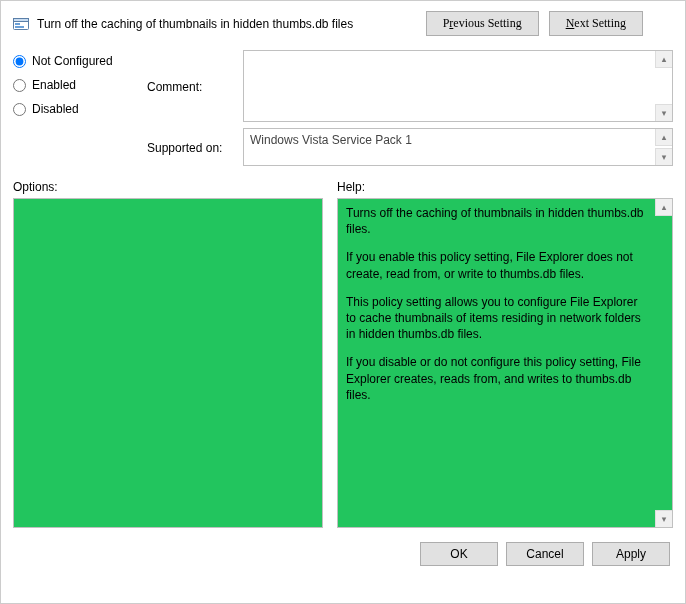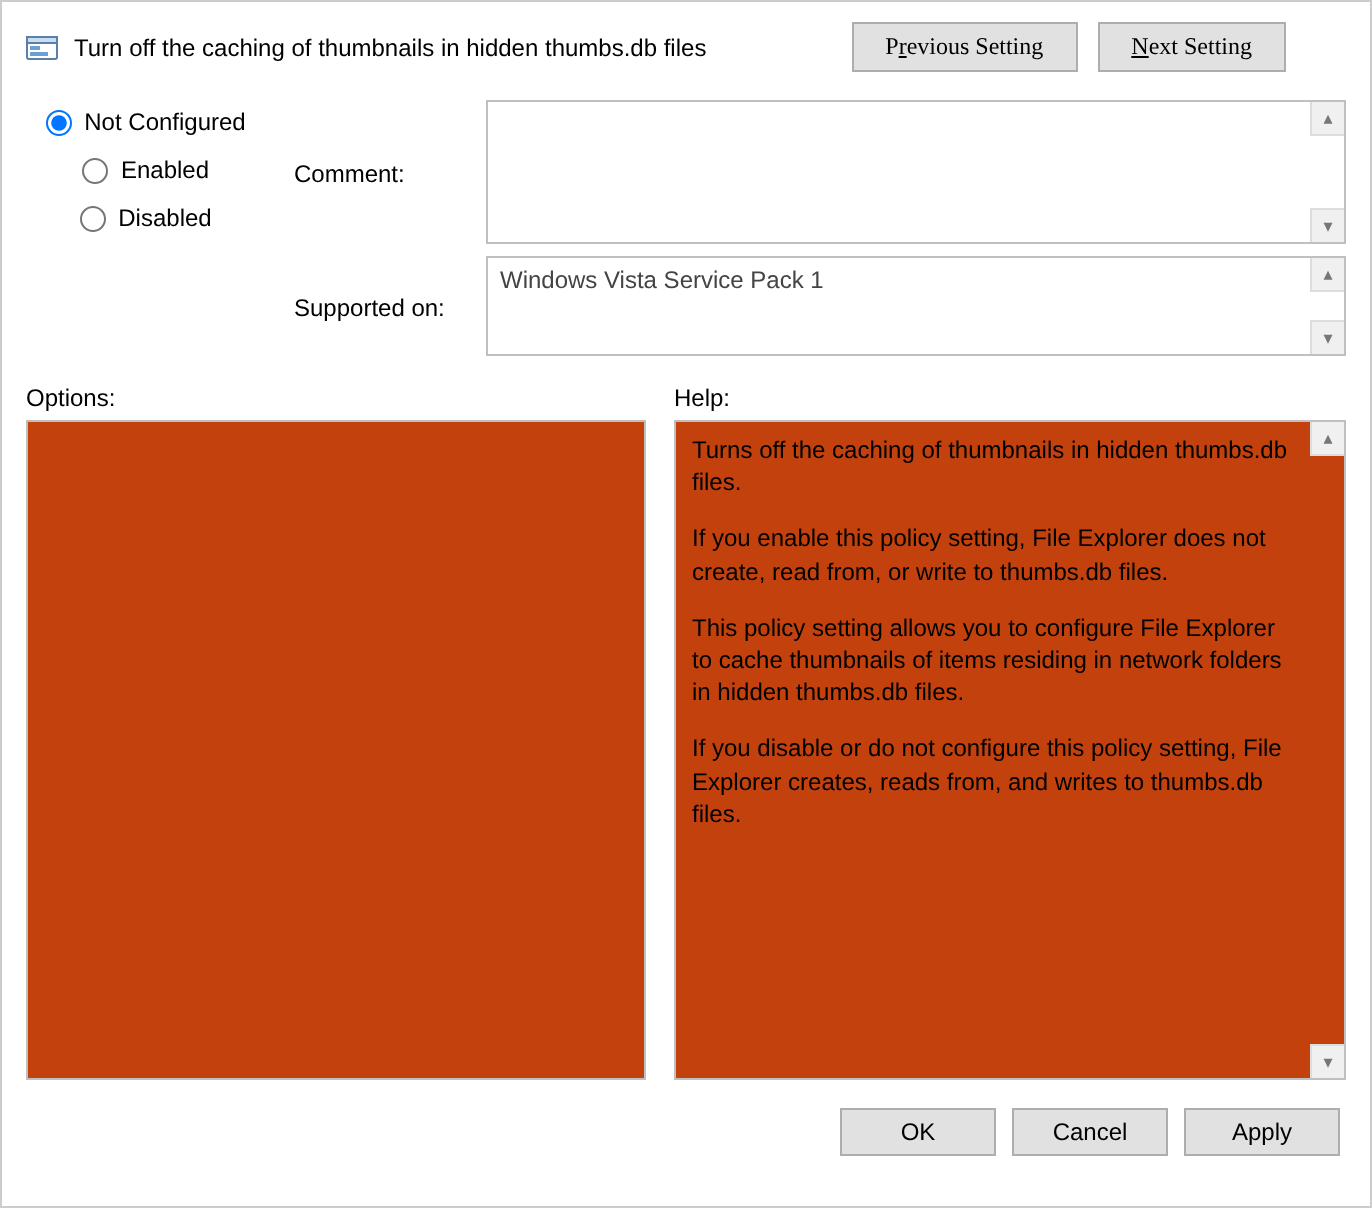--- a/index.html
+++ b/index.html
@@ -35,34 +35,34 @@
     font-size: 12px;
     min-width: 86px;
     cursor: default;
   }
   .config-area {
     display: flex;
     padding: 14px 12px 0 12px;
     gap: 14px;
   }
   .radios { display: flex; flex-direction: column; gap: 10px; padding-top: 4px; width: 120px; }
-  .radio-row { display: flex; align-items: center; gap: 6px; justify-content: center; }
+  .radio-row { display: flex; align-items: center; gap: 6px; }
   .radio-row input { margin: 0; }
   .comment-area { flex: 1; display: flex; flex-direction: column; gap: 6px; }
   .labeled-row { display: flex; align-items: center; gap: 10px; }
   .row-label { width: 86px; text-align: left; padding-top: 2px; }
   .sunken {
     border: 1px solid #c0c0c0;
     background: #fff;
     position: relative;
     font-family: inherit;
     font-size: 12px;
   }
   .comment-box { flex:1; height: 72px; }
-  .supported-box { flex:1; height: 50px; padding: 4px 6px; color: #444; }
+  .supported-box { flex:1; height: 38px; padding: 4px 6px; color: #444; }
   .scroll-btn {
     position: absolute;
     right: 0;
     width: 17px;
     height: 17px;
     background: #f0f0f0;
     border-left: 1px solid #ddd;
     display:flex; align-items:center; justify-content:center;
     color:#777; font-size:9px;
   }
@@ -76,21 +76,21 @@
   .sec-label { flex: 1; }
   .sec-label.left { max-width: 310px; }
   .panes {
     display: flex;
     padding: 0 12px;
     gap: 14px;
     height: 330px;
   }
   .pane {
     border: 1px solid #c0c0c0;
-    background: #c2410c;
+    background: #22c55e;
     position: relative;
   }
   .pane.left { width: 310px; }
   .pane.right { flex: 1; padding: 6px 22px 6px 8px; line-height: 1.35; }
   .pane.right p { margin: 0 0 12px 0; }
   .pane .scroll-btn.up { top:0; }
   .pane .scroll-btn.down { bottom:0; }
   .footer {
     display: flex;
     justify-content: flex-end;

